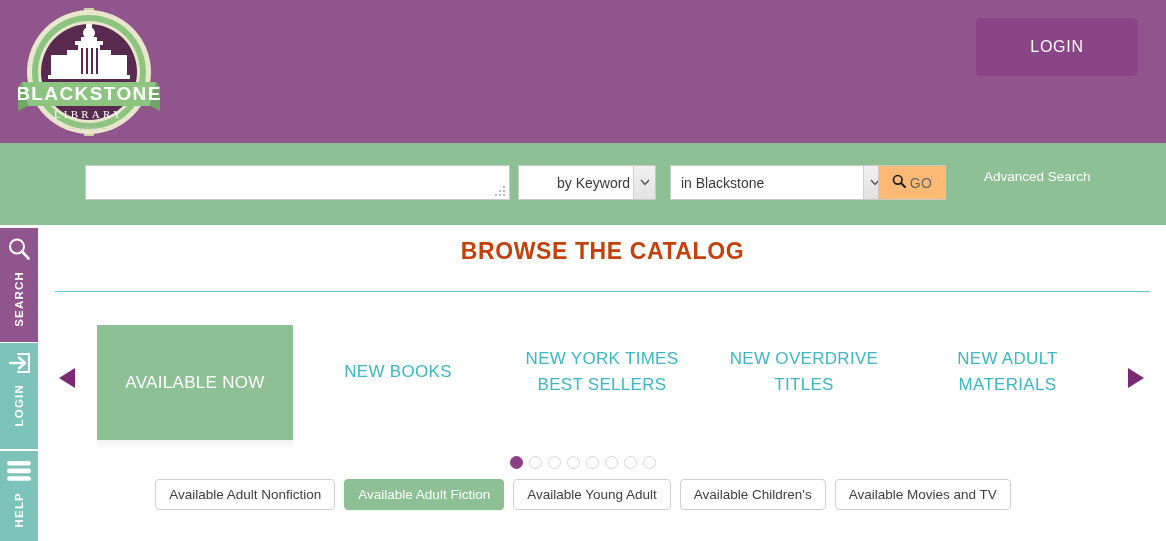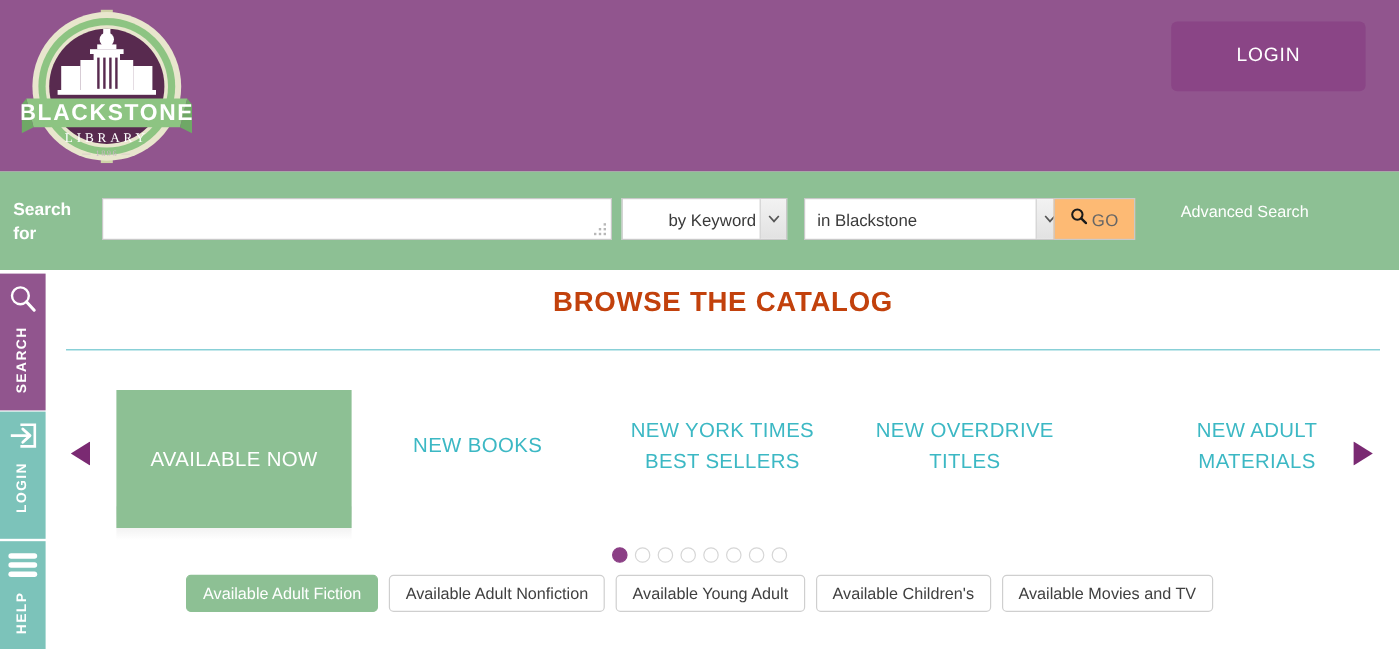--- a/index.html
+++ b/index.html
@@ -135,21 +135,21 @@
     display:flex; align-items:center; justify-content:center;
     padding:0 6px;
   }
   .cat-tab.active {
     background:#8dc094; color:#ffffff;
   }
   #cat-0 { left:97px;  width:196px; height:115px; }
   #cat-1 { left:318px; width:160px; height:93px;text-align:right; }
   #cat-2 { left:508px; width:188px; height:93px; }
   #cat-3 { left:718px; width:172px; height:93px; }
-  #cat-4 { left:960px; width:175px; height:93px; }
+  #cat-4 { left:920px; width:175px; height:93px; }
 
   .active-shadow {
     position:absolute; left:97px; top:422px; width:196px; height:28px;
     background:linear-gradient(#dcdcdc, #ffffff);
   }
 
   
   .dots {
     position:absolute; left:0; top:456px; width:1166px;
     display:flex; justify-content:center; gap:6px;
@@ -226,21 +226,20 @@
       </svg>
     </div>
 
     <div class="login-button">
       <span>LOGIN</span>
     </div>
   </div>
 
   <div class="searchband"></div>
 
-  <div class="search-label">Search for</div>
 
   <input class="search-input" type="text" placeholder="" style="">
 
   <div class="resize-grip">
     <i style="left:6px;top:0"></i>
     <i style="left:6px;top:4px"></i>
       <i style="left:2px;top:4px"></i>
     <i style="left:6px;top:8px"></i>
       <i style="left:2px;top:8px"></i>
       <i style="left:-2px;top:8px"></i>
@@ -348,27 +347,27 @@
       <div class="dot"></div>
       <div class="dot"></div>
       <div class="dot"></div>
       <div class="dot"></div>
       <div class="dot"></div>
       <div class="dot"></div>
       <div class="dot"></div>
     </div>
 
   <div class="filters" id="filter-row">
+      <div class="filter-pill">
+        <span>Available Adult Nonfiction</span>
+      </div>
       <div class="filter-pill active">
         <span>Available Adult Fiction</span>
       </div>
       <div class="filter-pill">
-        <span>Available Adult Nonfiction</span>
-      </div>
-      <div class="filter-pill">
         <span>Available Young Adult</span>
       </div>
       <div class="filter-pill">
         <span>Available Children's</span>
       </div>
       <div class="filter-pill">
         <span>Available Movies and TV</span>
       </div>
     </div>
 

